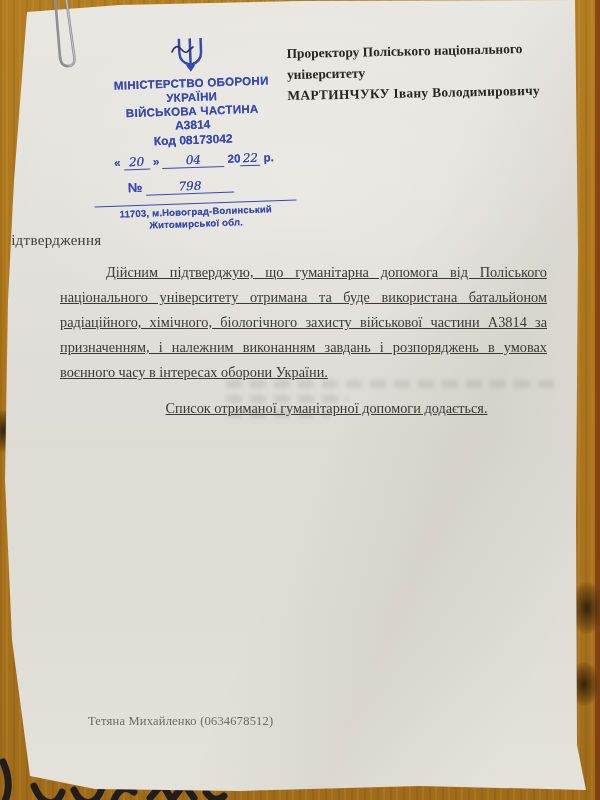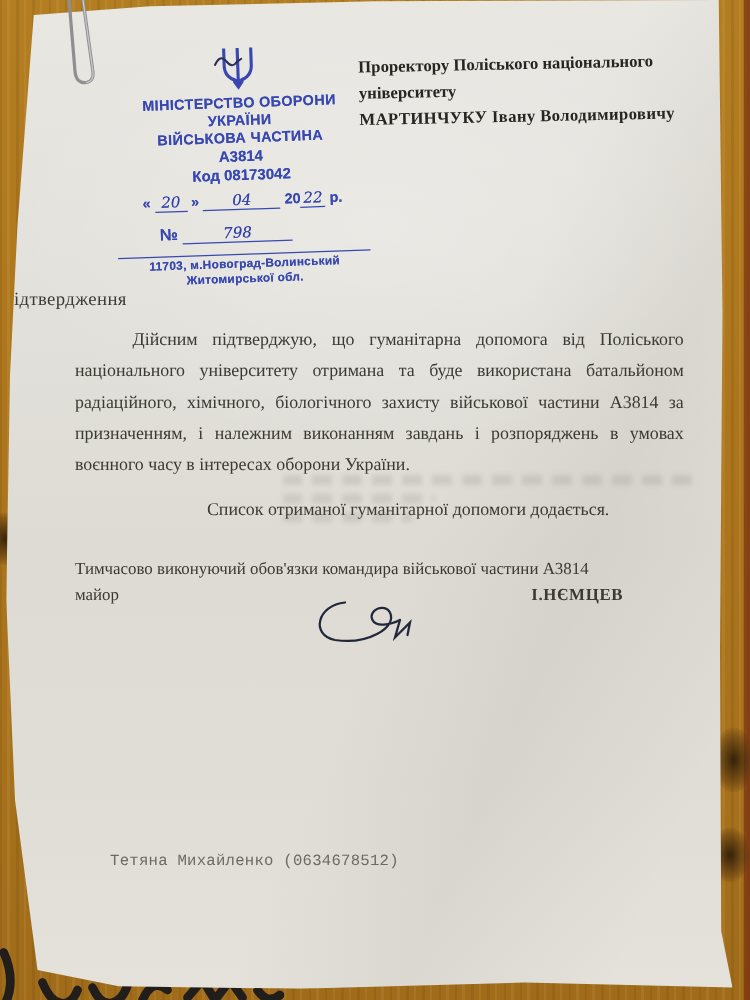--- a/index.html
+++ b/index.html
@@ -55,39 +55,39 @@
   }
   .addressee .a3{letter-spacing:.3px;}
   .doc-title{
     position:absolute;left:0;top:232px;width:600px;text-align:left;
     font-size:15px;color:#3c3b35;letter-spacing:.3px;
   }
   .doc-body{
     position:absolute;left:60px;top:260px;width:487px;
     font-size:14.3px;color:#3a3932;line-height:25px;text-align:justify;
   }
-  .doc-body p{margin:0;text-indent:46px;}
+  .doc-body p{margin:0;text-indent:46px;text-decoration:underline;}
   .doc-body p+p{margin-top:11px;text-align:center;}
 
   .ghost{position:absolute;filter:blur(2px);opacity:.16;pointer-events:none;}
   .ghost .g-row{height:8px;margin-bottom:7px;border-radius:3px;
     background:repeating-linear-gradient(90deg, #6f6d63 0 16px, rgba(0,0,0,0) 16px 24px);}
   .g1{width:330px;}
   .g2{width:122px;}
   .g3{width:104px;}
 
   .sig-block{position:absolute;left:60px;top:447px;width:495px;color:#3a3932;}
   .sig-block .s1{font-size:13.5px;white-space:nowrap;}
   .sig-row{position:relative;margin-top:5px;font-size:13.5px;height:30px;}
   .sig-rank{position:absolute;left:0;top:0;}
   .sig-name{position:absolute;left:365px;top:0;font-weight:bold;letter-spacing:.5px;}
   .sig-ink{position:absolute;left:186px;top:-4px;}
 
   .footer-contact{
-    position:absolute;left:88px;top:682px;font-size:12.5px;color:#6b6a62;letter-spacing:.2px;font-family:Liberation Mono, monospace;
+    position:absolute;left:88px;top:714px;font-size:12.5px;color:#6b6a62;letter-spacing:.2px;
   }
 
   .paperclip{position:absolute;left:46px;top:-3px;}
 </style>
 </head>
 <body>
 
 <div class="scene">
 
   <div class="wood-edge"></div>
@@ -155,33 +155,20 @@
       <p>Дійсним підтверджую, що гуманітарна допомога від Поліського національного університету отримана та буде використана  батальйоном радіаційного, хімічного, біологічного захисту  військової частини А3814 за призначенням, і належним виконанням завдань і розпоряджень в умовах воєнного часу в інтересах оборони  України.</p>
       <p>Список отриманої гуманітарної допомоги додається.</p>
     </div>
 
     <div class="ghost" style="left:226px;top:380px;">
       <div class="g-row g1"></div>
       <div class="g-row g2"></div>
       <div class="g-row g3"></div>
     </div>
 
-    <div class="sig-block">
-      <div class="s1">Тимчасово виконуючий обов'язки командира військової частини А3814</div>
-      <div class="sig-row">
-        <span class="sig-rank">майор</span>
-        <svg class="sig-ink" width="110" height="58" viewBox="0 0 110 58">
-          <g fill="none" stroke="#20283a" stroke-width="1.8" stroke-linecap="round">
-            <path d="M30 18 C 8 20, 2 44, 22 48 C 48 52, 72 38, 66 26 C 62 18, 48 24, 52 32 C 55 38, 66 36, 74 32"></path>
-            <path d="M74 32 L 70 46 L 82 34 L 80 44"></path>
-          </g>
-        </svg>
-        <span class="sig-name">І.НЄМЦЕВ</span>
-      </div>
-    </div>
 
     <div class="footer-contact">Тетяна Михайленко (0634678512)</div>
 
   </div>
 
   <svg class="paperclip" width="44" height="92" viewBox="0 0 44 92">
     <path d="M20 0 L 28 58 q 2 10 -5 11 q -8 1 -9 -9 L 9 0" fill="none" stroke="#8e8f91" stroke-width="2.6" stroke-linecap="round"></path>
     <path d="M20 0 L 28 58 q 2 10 -5 11" fill="none" stroke="#c9cacb" stroke-width="1" stroke-linecap="round"></path>
   </svg>
 

